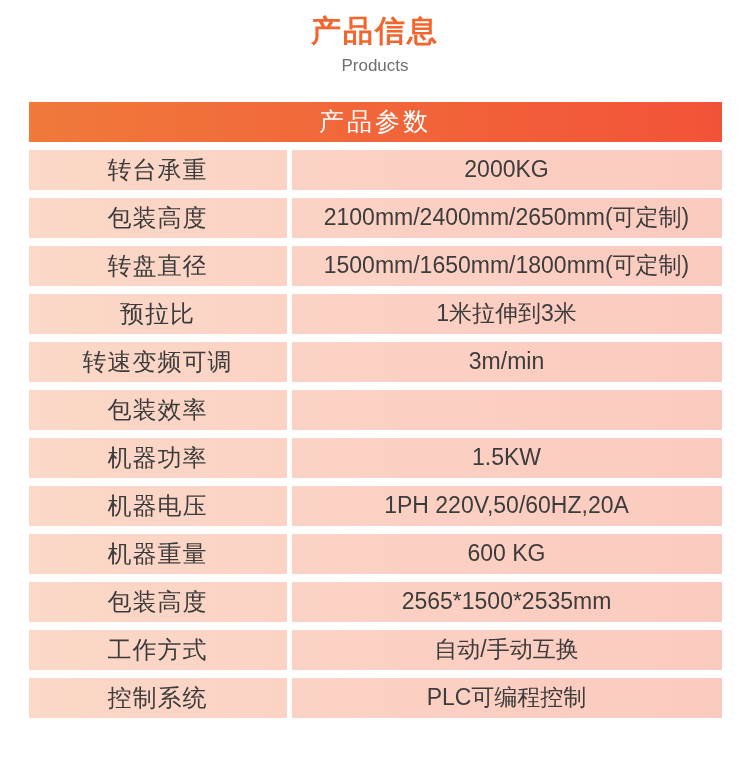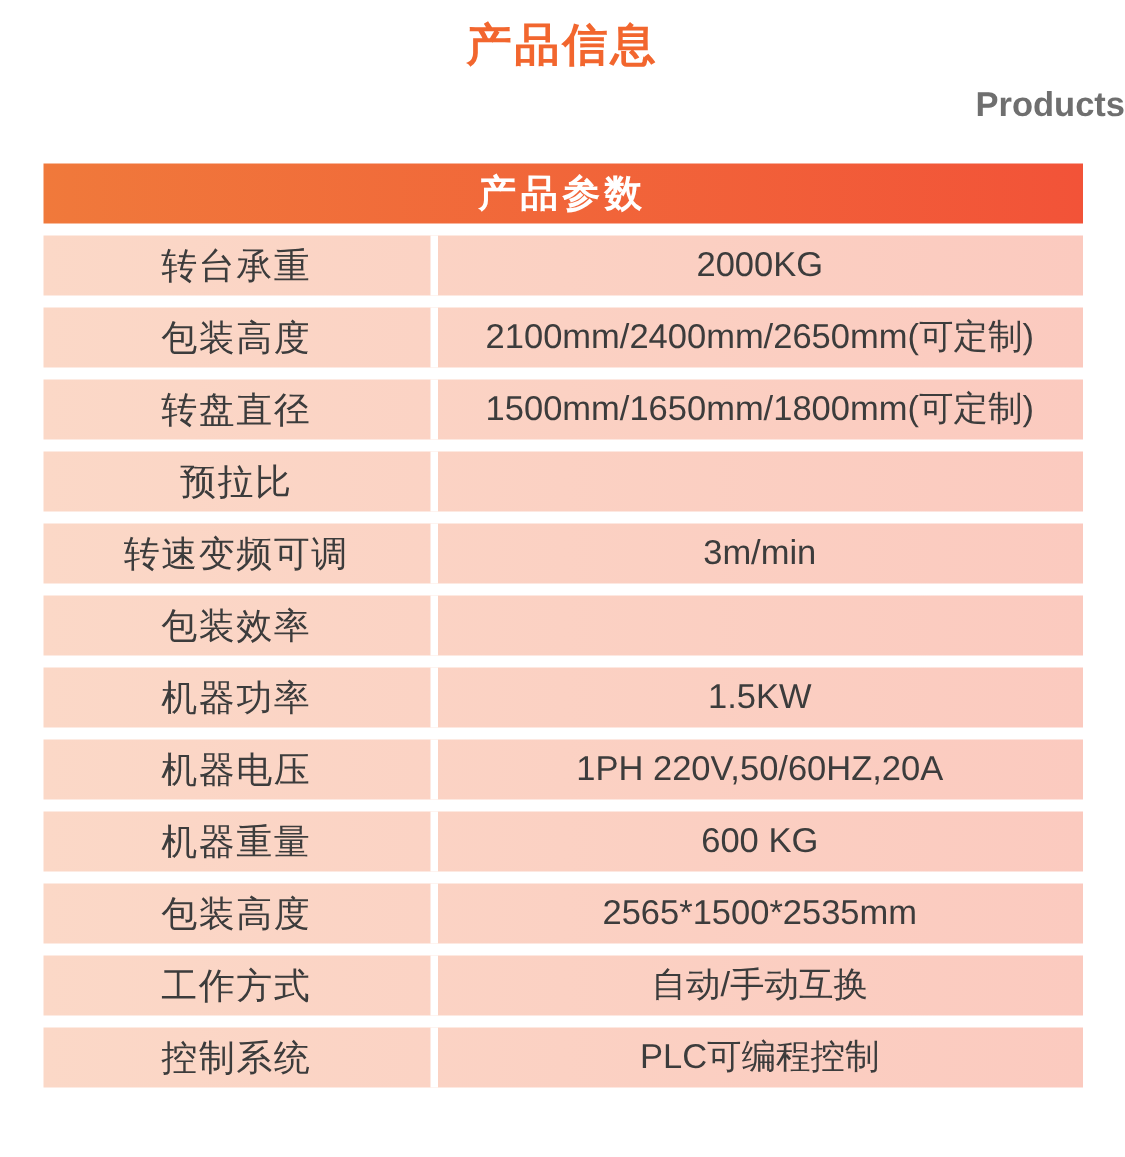--- a/index.html
+++ b/index.html
@@ -19,39 +19,38 @@
     text-align: center;
     font-size: 30px;
     line-height: 1.15;
     font-weight: 800;
     letter-spacing: 2px;
     color: var(--title-color, #f2662e);
   }
 
   .subtitle {
     margin-top: 7px;
-    text-align: right;
-    font-size: 23px;
+    text-align: center;
+    font-size: 17px;
     color: var(--subtitle-color, #6f6f6f);
-    font-weight: bold;
   }
 
   .param-table {
     width: 693px;
     margin: 26px auto 0;
   }
 
   .table-header {
     height: 40px;
     display: flex;
     align-items: center;
     justify-content: center;
     color: #ffffff;
     font-size: 25px;
-    font-weight: 700;
+    font-weight: 400;
     letter-spacing: 3px;
     background: linear-gradient(90deg, var(--hdr-left, #f0793b), var(--hdr-right, #f25338));
   }
 
   .row {
     display: flex;
     height: 40px;
     margin-top: 8px;
     background: linear-gradient(90deg, var(--row-left, #fbd8c7), var(--row-right, #fbcabf));
   }
@@ -106,20 +105,21 @@
           <div class="cell value">2100mm/2400mm/2650mm(可定制)</div>
         </div>
         <div class="row">
           <div class="cell label">转盘直径</div>
           <div class="col-divider"></div>
           <div class="cell value">1500mm/1650mm/1800mm(可定制)</div>
         </div>
         <div class="row">
           <div class="cell label">预拉比</div>
           <div class="col-divider"></div>
+          <div class="cell value">1米拉伸到3米</div>
         </div>
         <div class="row">
           <div class="cell label">转速变频可调</div>
           <div class="col-divider"></div>
           <div class="cell value">3m/min</div>
         </div>
         <div class="row">
           <div class="cell label">包装效率</div>
           <div class="col-divider"></div>
         </div>

